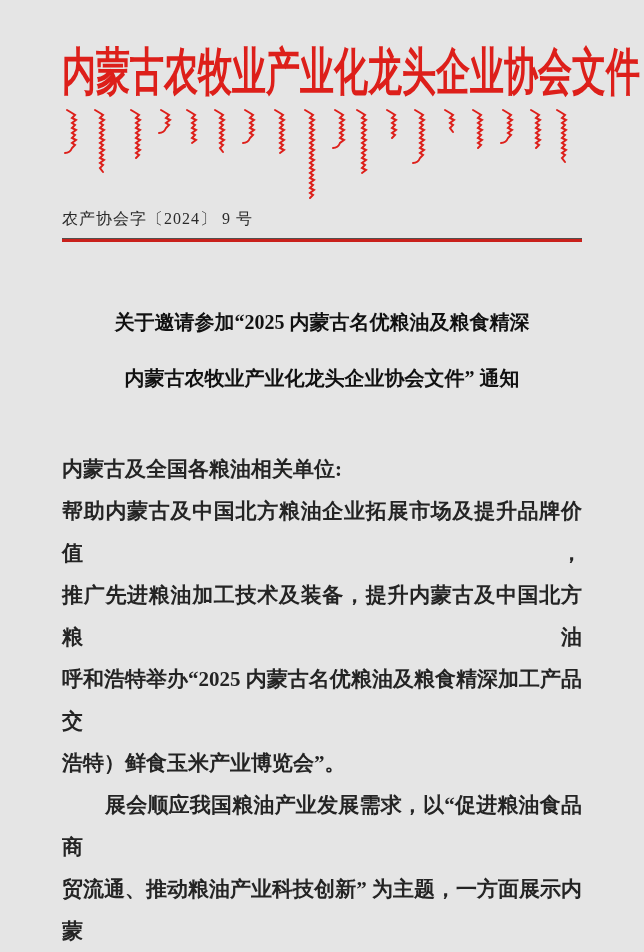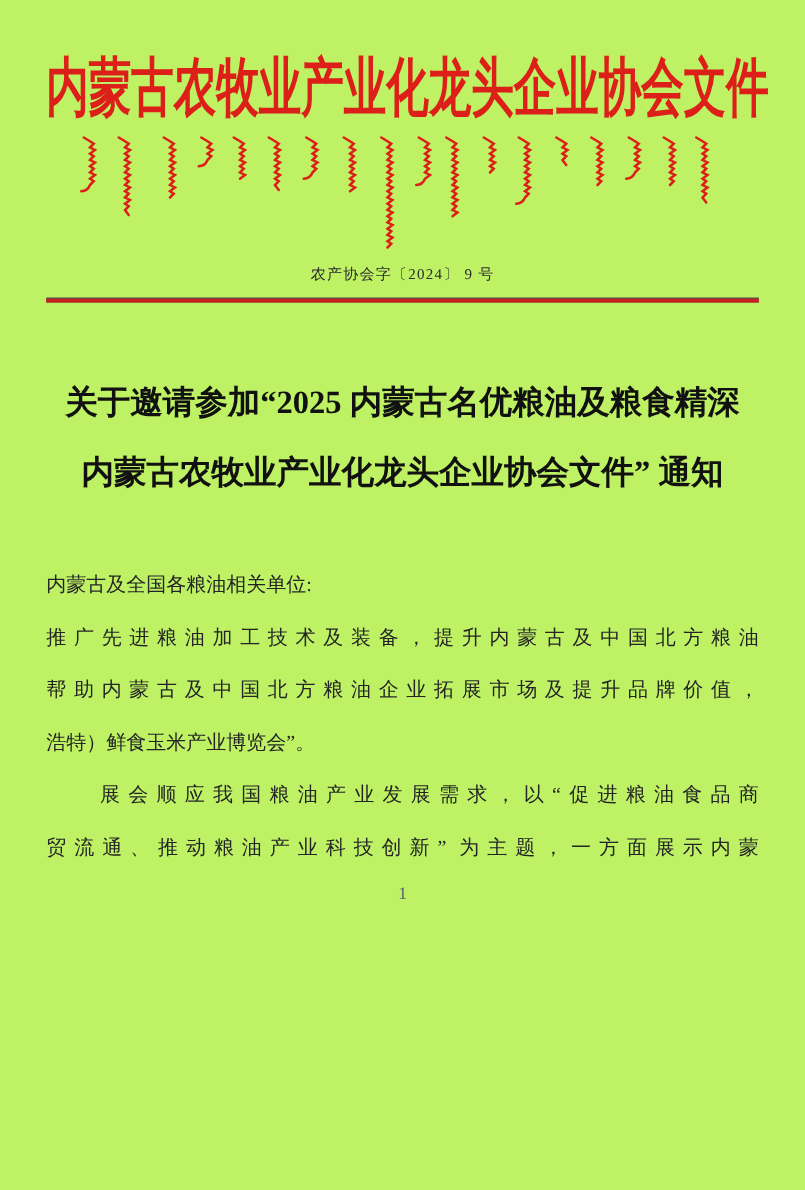--- a/index.html
+++ b/index.html
@@ -4,45 +4,45 @@
 <style>
   :root{
     --header-red:#dd1f1a;
     --rule-red:#c9201b;
     --body-text:#242424;
     --page-number-gray:#54616c;
   }
   html,body{margin:0;padding:0;background:#ffffff;}
   .page{
     width:644px;height:952px;box-sizing:border-box;
-    padding:0 37px;background:#bef264;overflow:hidden;
+    padding:0 62px;background:#e5e5e5;overflow:hidden;
     font-family:"Liberation Serif","DejaVu Serif",serif;
   }
   .doc-header{padding-top:44px;}
   .org-title{
     margin:0;text-align:center;color:var(--header-red);
     font-size:34px;line-height:38px;font-weight:bold;white-space:nowrap;
     transform:scaleY(1.5);transform-origin:50% 0;
   }
   .mongolian{display:block;margin:26px auto 0;width:520px;height:92px;}
   .doc-number{
-    margin-top:5px;text-align:center;font-size:12px;line-height:28px;
+    margin-top:5px;font-size:16px;line-height:28px;
     color:#2b2b2b;letter-spacing:1px;
   }
   .red-rule{
     margin-top:5px;height:1px;background:#53504d;
     border-bottom:3px solid var(--rule-red);
   }
   .doc-title{
-    margin:52px 0 0;font-size:26px;line-height:56px;font-weight:bold;
+    margin:52px 0 0;font-size:20px;line-height:56px;font-weight:bold;
     text-align:center;color:#111;
   }
   .t-line{display:block;white-space:nowrap;}
   .doc-body{
-    margin-top:42px;font-size:16px;line-height:42px;color:var(--body-text);
+    margin-top:42px;font-size:21px;line-height:42px;color:var(--body-text);font-weight:bold;
   }
   .line{margin:0;}
   .line.indent{text-indent:43px;}
   .line.just{
     text-align:justify;text-align-last:justify;
     text-justify:inter-character;
   }
   .page-num{
     margin-top:6px;text-align:center;font-size:14px;line-height:20px;
     color:var(--page-number-gray);
@@ -81,22 +81,23 @@
 
   <div class="red-rule"></div>
 
   <h2 class="doc-title">
     <span class="t-line">关于邀请参加“2025 内蒙古名优粮油及粮食精深</span>
     <span class="t-line">内蒙古农牧业产业化龙头企业协会文件” 通知</span>
   </h2>
 
   <main class="doc-body">
     <p class="line">内蒙古及全国各粮油相关单位:</p>
+    <p class="line just">帮助内蒙古及中国北方粮油企业拓展市场及提升品牌价值，</p>
     <p class="line just">推广先进粮油加工技术及装备，提升内蒙古及中国北方粮油</p>
-    <p class="line just">帮助内蒙古及中国北方粮油企业拓展市场及提升品牌价值，</p>
+    <p class="line just">呼和浩特举办“2025 内蒙古名优粮油及粮食精深加工产品交</p>
     <p class="line">浩特）鲜食玉米产业博览会”。</p>
     <p class="line indent just">展会顺应我国粮油产业发展需求，以“促进粮油食品商</p>
     <p class="line just">贸流通、推动粮油产业科技创新” 为主题，一方面展示内蒙</p>
   </main>
 
   <footer class="page-num">1</footer>
 
 </div>
 
 </body></html>

